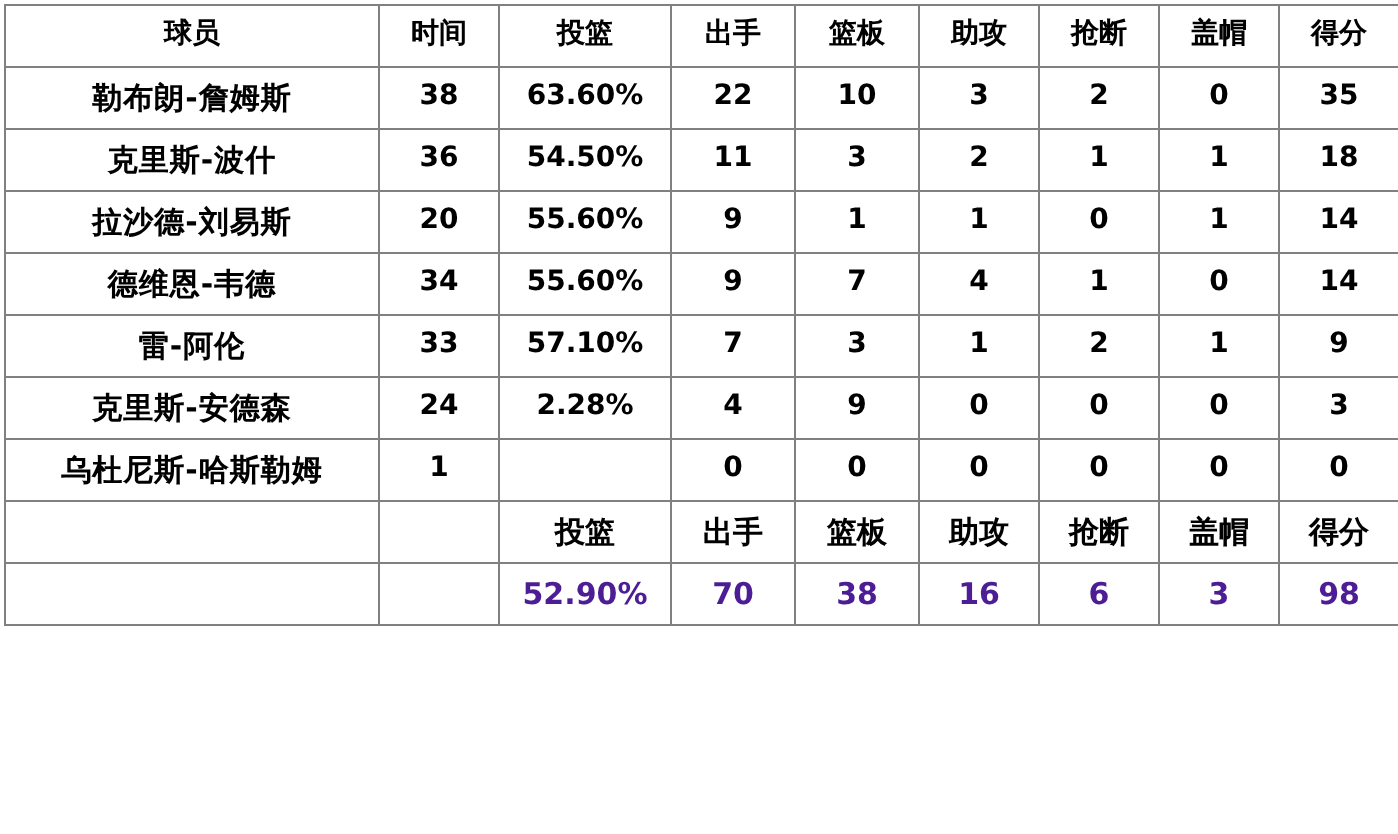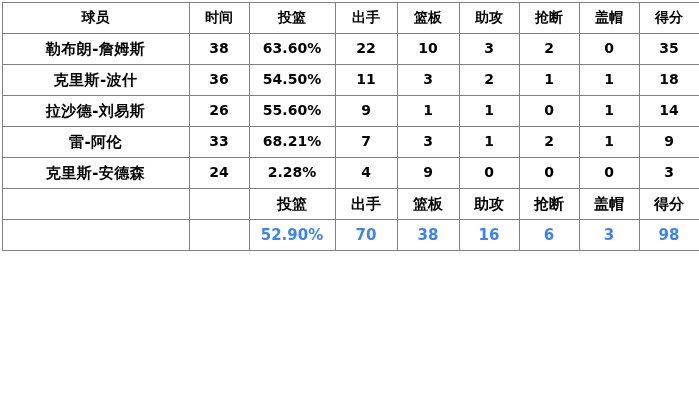--- a/index.html
+++ b/index.html
@@ -13,21 +13,20 @@
     font-family: "DejaVu Sans", sans-serif;
     color: #000000;
     overflow: hidden;
   }
   .sheet {
     width: 699px;
     height: 417px;
     box-sizing: border-box;
     display: flex;
     align-items: flex-start;
-    justify-content: center;
   }
   table.stats {
     border-collapse: collapse;
     table-layout: fixed;
     width: 691px;
     margin-top: 2px;
     margin-left: 2px;
   }
   table.stats td, table.stats th {
     border: 1px solid #808080;
@@ -69,21 +68,21 @@
     font-weight: bold;
   }
   tr.totals-head td.empty-left,
   tr.totals-values td.empty-left {
     border-left: 1px solid #808080;
     border-right: 1px solid #808080;
     border-top: 1px solid #808080;
     border-bottom: 1px solid #808080;
   }
   tr.totals-values td {
-    color: #3b82f6;
+    color: #4c1d95;
     font-weight: bold;
     font-size: 15px;
   }
   tr.totals-values td.empty-left {
     color: #000000;
   }
 </style>
 </head>
 <body>
 
@@ -131,50 +130,72 @@
         <td>54.50%</td>
         <td>11</td>
         <td>3</td>
         <td>2</td>
         <td>1</td>
         <td>1</td>
         <td>18</td>
       </tr>
       <tr>
         <td class="player">拉沙德-刘易斯</td>
-        <td>26</td>
+        <td>20</td>
         <td>55.60%</td>
         <td>9</td>
         <td>1</td>
         <td>1</td>
         <td>0</td>
         <td>1</td>
+        <td>14</td>
+      </tr>
+      <tr>
+        <td class="player">德维恩-韦德</td>
+        <td>34</td>
+        <td>55.60%</td>
+        <td>9</td>
+        <td>7</td>
+        <td>4</td>
+        <td>1</td>
+        <td>0</td>
         <td>14</td>
       </tr>
       <tr>
         <td class="player">雷-阿伦</td>
         <td>33</td>
-        <td>68.21%</td>
+        <td>57.10%</td>
         <td>7</td>
         <td>3</td>
         <td>1</td>
         <td>2</td>
         <td>1</td>
         <td>9</td>
       </tr>
       <tr>
         <td class="player">克里斯-安德森</td>
         <td>24</td>
         <td>2.28%</td>
         <td>4</td>
         <td>9</td>
         <td>0</td>
         <td>0</td>
         <td>0</td>
         <td>3</td>
+      </tr>
+      <tr>
+        <td class="player">乌杜尼斯-哈斯勒姆</td>
+        <td>1</td>
+        <td></td>
+        <td>0</td>
+        <td>0</td>
+        <td>0</td>
+        <td>0</td>
+        <td>0</td>
+        <td>0</td>
       </tr>
       <tr class="totals-head">
         <td class="empty-left"></td>
         <td class="empty-left"></td>
         <td>投篮</td>
         <td>出手</td>
         <td>篮板</td>
         <td>助攻</td>
         <td>抢断</td>
         <td>盖帽</td>

